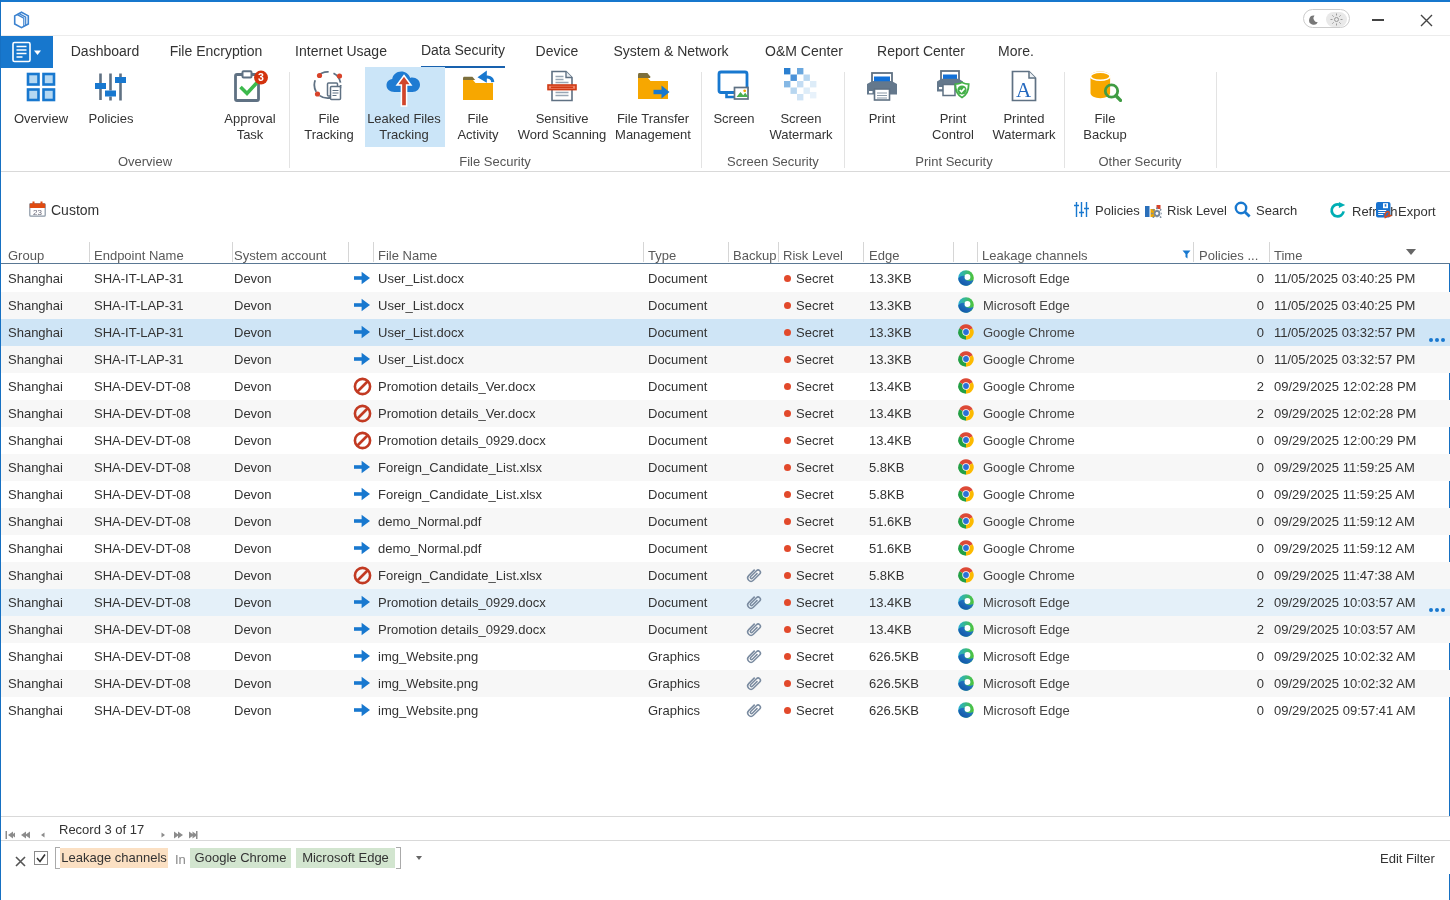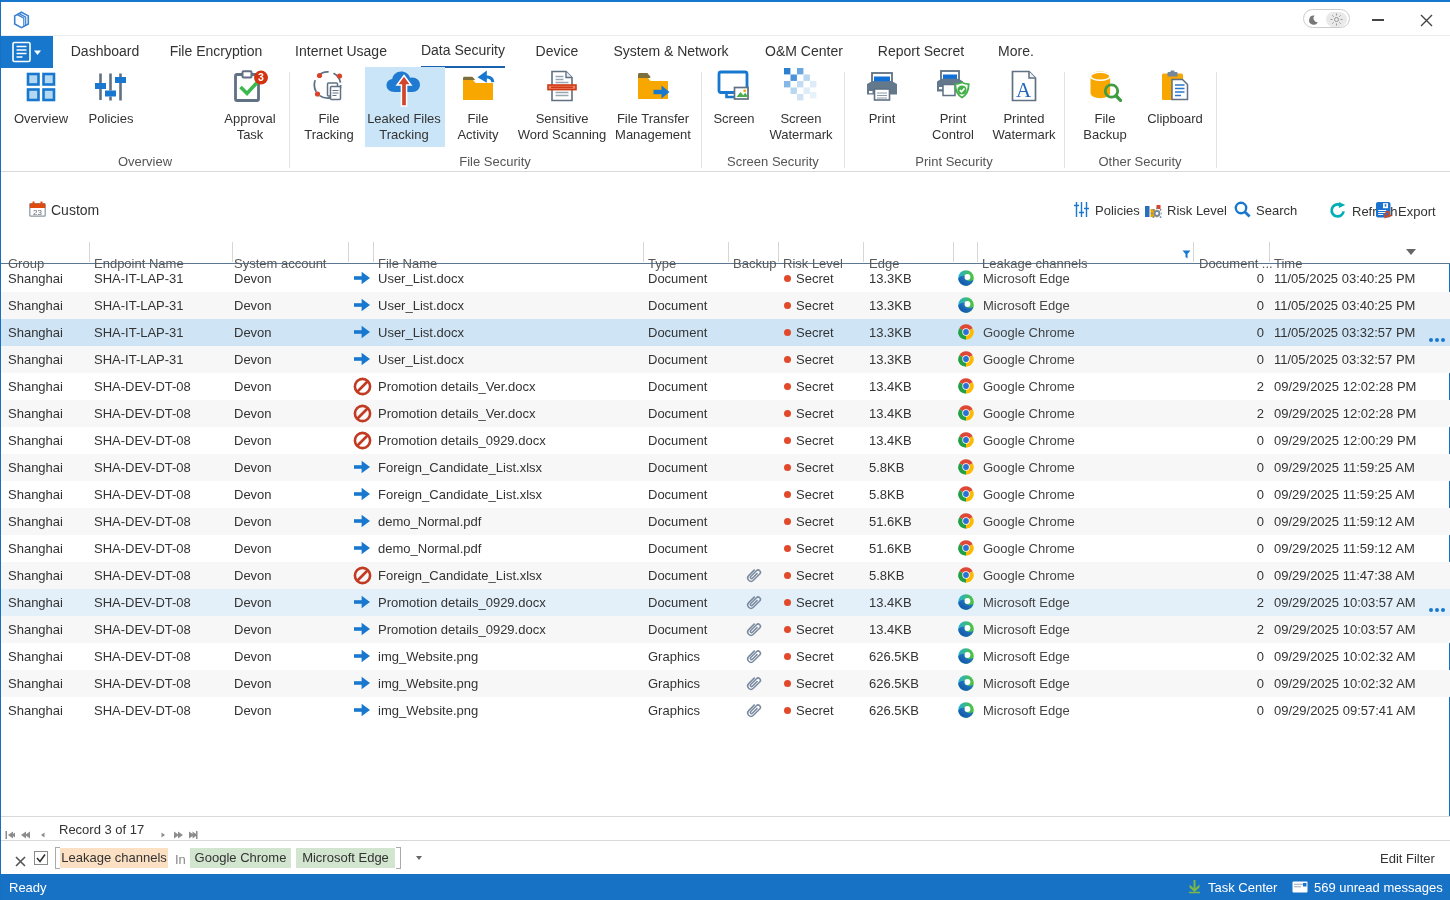--- a/index.html
+++ b/index.html
@@ -28,21 +28,21 @@
 .gsep{position:absolute;top:4px;width:1px;height:96px;background:#e3e3e3;}
 .glabel{position:absolute;top:86px;font-size:13px;color:#555;text-align:center;width:200px;}
 
 #toolbar{position:absolute;left:0;top:172px;width:1450px;height:68px;background:#fff;}
 #custom{position:absolute;left:28px;top:29px;height:18px;}
 #customtext{position:absolute;left:50px;top:30px;font-size:14px;color:#333;}
 .tbtn{position:absolute;top:29px;height:18px;font-size:13px;color:#333;white-space:nowrap;}
 .tbtn svg{vertical-align:-3px;margin-right:5px;}
 
 #thead{position:absolute;left:0;top:240px;width:1450px;height:24px;background:#fff;border-bottom:1px solid #5a7894;font-size:13px;color:#595959;}
-#thead .hc{position:absolute;top:16px;text-align:right;}
+#thead .hc{position:absolute;top:8px;text-align:right;}
 #thead .vs{position:absolute;top:2px;width:1px;height:20px;background:#d6d6d6;}
 #tbody{position:absolute;left:0;top:265px;width:1450px;}
 .row{position:absolute;left:0;width:1450px;height:27px;font-size:13px;color:#333;}
 .row.alt{background:#f7f7f7;}
 .row.sel{background:#cfe5f6;}
 .row.hot{background:#e4f0f9;}
 .row .c{position:absolute;top:6px;white-space:nowrap;}
 .dotred{position:absolute;width:7px;height:7px;border-radius:50%;background:#e2492b;left:783px;top:10px;}
 .dots3{position:absolute;left:1428px;top:11px;}
 .dots3 i{display:inline-block;width:4px;height:4px;border-radius:50%;background:#1878cf;margin-right:2px;}
@@ -88,21 +88,21 @@
           <path d="M6.5 5.5h10M6.5 9h10M6.5 12.5h10M6.5 16h6" stroke="#fff" stroke-width="1.3"></path>
           <path d="M24 9.5 h7 l-3.5 4.5 z" fill="#fff"></path>
         </svg></div>
 <div class="tab" style="left:104px;">Dashboard</div>
 <div class="tab" style="left:215px;">File Encryption</div>
 <div class="tab" style="left:340px;">Internet Usage</div>
 <div class="tab active" style="left:462px;">Data Security</div>
 <div class="tab" style="left:556px;">Device</div>
 <div class="tab" style="left:670px;">System &amp; Network</div>
 <div class="tab" style="left:803px;">O&amp;M Center</div>
-<div class="tab" style="left:920px;">Report Secret</div>
+<div class="tab" style="left:920px;">Report Center</div>
 <div class="tab" style="left:1015px;">More.</div>
 </div>
     <div id="ribbon">
 <div class="rhl"></div>
 <div class="ritem" style="left:-25px;width:130px;">
         <div class="ic">
           <span><svg width="30" height="30" viewBox="0 0 30 30">
               <g stroke="#1878cf" stroke-width="2.6" fill="#b5d8f2">
                 <rect x="2" y="2" width="10.5" height="10.5"></rect>
                 <rect x="17.5" y="2" width="10.5" height="10.5"></rect>
@@ -271,32 +271,20 @@
         <div class="ic">
           <span><svg width="34" height="32" viewBox="0 0 34 32">
               <path d="M2.5 5.5 v17.5 c0 2.9 4.4 5.2 9.8 5.2 s9.8-2.3 9.8-5.2 v-17.5 z" fill="#f7a700"></path>
               <ellipse cx="12.3" cy="5.5" rx="9.8" ry="4" fill="#f7a700"></ellipse>
               <ellipse cx="12.3" cy="6.3" rx="9.8" ry="4" fill="none" stroke="#fff" stroke-width="1.6"></ellipse>
               <circle cx="23.5" cy="21" r="6.2" fill="none" stroke="#3f9c43" stroke-width="2.8"></circle>
               <path d="M28 25.8 l4.5 4.6" stroke="#3f9c43" stroke-width="3.4" stroke-linecap="round"></path>
             </svg></span>
         </div>
         <div class="lb">File<br>Backup</div>
-      </div>
-<div class="ritem" style="left:1109px;width:130px;">
-        <div class="ic">
-          <span><svg width="32" height="32" viewBox="0 0 32 32">
-              <rect x="3" y="3.5" width="21" height="26.5" rx="1.5" fill="#f7a700"></rect>
-              <rect x="8.5" y="2" width="10" height="4.5" rx="1" fill="#75879a"></rect>
-              <rect x="11.5" y="0.5" width="4" height="3" rx="1" fill="#75879a"></rect>
-              <path d="M13 9.5 h10.5 l5 5 V29.5 H13 Z" fill="#fff" stroke="#5f7183" stroke-width="1.5"></path>
-              <path d="M16 15h9.5M16 18.5h9.5M16 22h9.5M16 25.5h6" stroke="#2a77c8" stroke-width="1.5"></path>
-            </svg></span>
-        </div>
-        <div class="lb">Clipboard</div>
       </div>
 <div class="gsep" style="left:288px;"></div>
 <div class="gsep" style="left:700px;"></div>
 <div class="gsep" style="left:843px;"></div>
 <div class="gsep" style="left:1063px;"></div>
 <div class="gsep" style="left:1215px;"></div>
 <div class="glabel" style="left:44px;">Overview</div>
 <div class="glabel" style="left:394px;">File Security</div>
 <div class="glabel" style="left:672px;">Screen Security</div>
 <div class="glabel" style="left:853px;">Print Security</div>
@@ -349,21 +337,21 @@
 <div id="thead">
 <span class="hc" style="left:7px;">Group</span>
 <span class="hc" style="left:93px;">Endpoint Name</span>
 <span class="hc" style="left:233px;">System account</span>
 <span class="hc" style="left:377px;">File Name</span>
 <span class="hc" style="left:647px;">Type</span>
 <span class="hc" style="left:732px;">Backup</span>
 <span class="hc" style="left:782px;">Risk Level</span>
 <span class="hc" style="left:868px;">Edge</span>
 <span class="hc" style="left:981px;">Leakage channels</span>
-<span class="hc" style="left:1198px;">Document ...</span>
+<span class="hc" style="left:1198px;">Policies ...</span>
 <span class="hc" style="left:1273px;">Time</span>
 <span class="vs" style="left:88px;"></span>
 <span class="vs" style="left:231px;"></span>
 <span class="vs" style="left:347px;"></span>
 <span class="vs" style="left:372px;"></span>
 <span class="vs" style="left:642px;"></span>
 <span class="vs" style="left:727px;"></span>
 <span class="vs" style="left:777px;"></span>
 <span class="vs" style="left:862px;"></span>
 <span class="vs" style="left:952px;"></span>
@@ -930,27 +918,12 @@
         </svg></span>
 <span style="position:absolute;left:54px;top:6px;width:5px;height:22px;border:1px solid #aaa;border-right:none;"></span>
 <span class="ftag" style="left:59px;width:108px;background:#fbe0c3;">Leakage channels</span>
 <span style="position:absolute;left:174px;top:11px;font-size:13px;color:#888;">In</span>
 <span class="ftag" style="left:189px;width:101px;background:#d2e5cf;">Google Chrome</span>
 <span class="ftag" style="left:295px;width:99px;background:#d2e5cf;">Microsoft Edge</span>
 <span style="position:absolute;left:395px;top:6px;width:5px;height:22px;border:1px solid #aaa;border-left:none;"></span>
 <span style="position:absolute;left:415px;top:15px;width:0;height:0;border-left:3.5px solid transparent;border-right:3.5px solid transparent;border-top:4.5px solid #666;"></span>
 <span id="editfilter">Edit Filter</span>
 </div>
-<div id="statusbar">
-<span class="s" style="left:8px;">Ready</span>
-<span class="s" style="left:1186px;top:5px;"><svg width="15" height="15" viewBox="0 0 15 15">
-          <path d="M7.5 1 v9" stroke="#7ab648" stroke-width="2"></path>
-          <path d="M7.5 10 L2.5 5.5 L2.5 8.5 L7.5 13 L12.5 8.5 L12.5 5.5 Z" fill="#7ab648"></path>
-          <path d="M2 13.5 h11" stroke="#7ab648" stroke-width="1.6"></path>
-        </svg></span>
-<span class="s" style="left:1207px;">Task Center</span>
-<span class="s" style="left:1291px;top:7px;"><svg width="16" height="12" viewBox="0 0 16 12">
-          <rect x="0.5" y="0.5" width="15" height="11" rx="1" fill="#fff"></rect>
-          <path d="M2 3.2h9M2 5.8h7" stroke="#9aa7b4" stroke-width="1.1"></path>
-          <rect x="11" y="2" width="3.5" height="3.5" fill="#1878cf"></rect>
-        </svg></span>
-<span class="s" style="left:1313px;">569 unread messages</span>
-</div>
 </div>
 </body></html>

